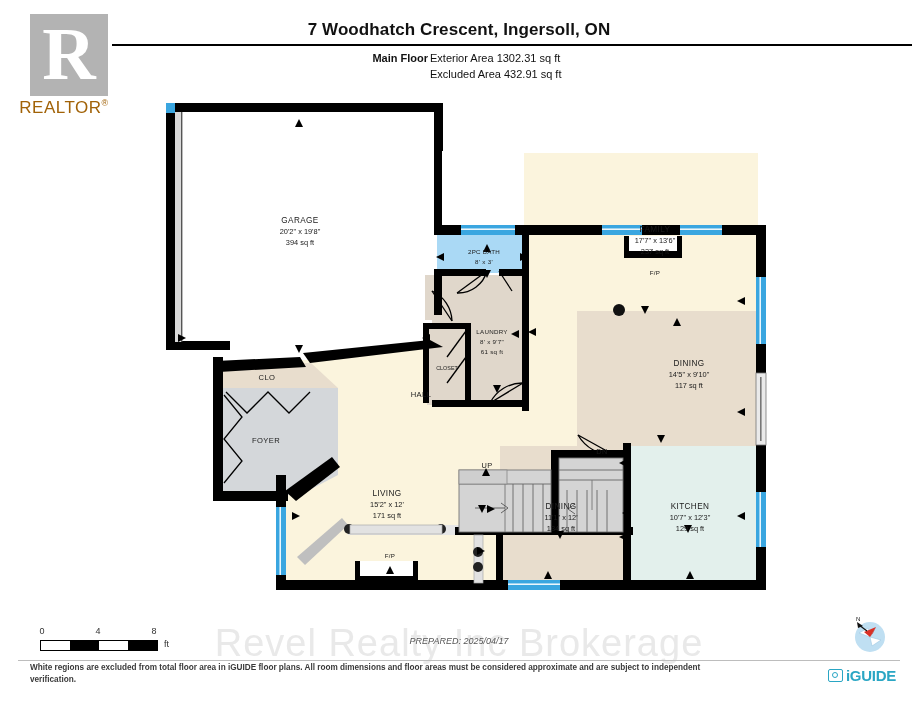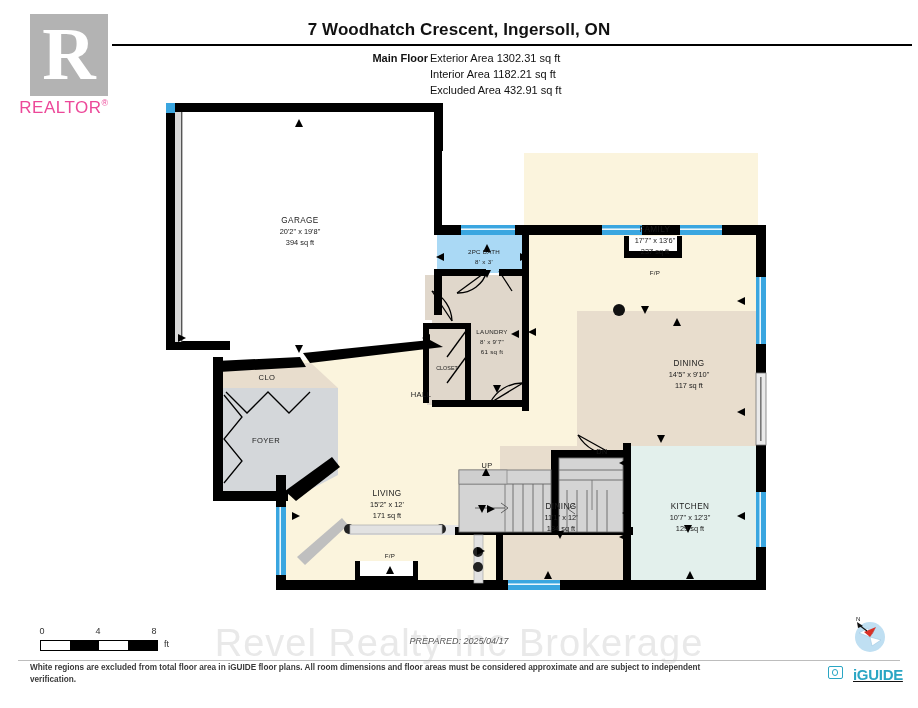--- a/index.html
+++ b/index.html
@@ -6,21 +6,21 @@
   body{width:918px;height:708px;position:relative;overflow:hidden;
        font-family:"Liberation Sans","DejaVu Sans",sans-serif;color:#111;}
 
   
   #realtor-logo{position:absolute;left:8px;top:14px;width:112px;height:110px;}
   #realtor-logo .rbox{position:absolute;left:22px;top:0;width:78px;height:82px;background:#b3b3b3;}
   #realtor-logo .rglyph{position:absolute;left:22px;top:0;width:78px;height:82px;
       color:#ffffff;font-size:74px;line-height:80px;text-align:center;font-weight:700;
       font-family:"Liberation Serif","DejaVu Serif",serif;}
   #realtor-logo .rword{position:absolute;left:0;top:84px;width:112px;text-align:center;
-      font-size:17px;letter-spacing:.5px;color:#ec4899;font-weight:400;}
+      font-size:17px;letter-spacing:.5px;color:#a16207;font-weight:400;}
   #realtor-logo .rreg{font-size:9px;vertical-align:super;}
 
   #page-title{position:absolute;left:0;top:20px;width:918px;text-align:center;
       font-size:17px;font-weight:700;letter-spacing:.1px;}
   #title-rule{position:absolute;left:112px;top:44px;width:800px;height:2px;background:#000;}
 
   #floor-meta{position:absolute;left:300px;top:50px;width:430px;}
   #floor-meta .row{display:flex;align-items:baseline;font-size:11px;line-height:16px;}
   #floor-meta .fl{width:128px;text-align:right;font-weight:700;padding-right:2px;}
   #floor-meta .ar{text-align:center;}
@@ -48,21 +48,21 @@
   #prepared{position:absolute;left:0;top:636px;width:918px;text-align:center;
       font-size:9px;color:#555;font-style:italic;}
 
   
   #compass{position:absolute;left:845px;top:612px;width:46px;height:46px;}
 
   
   #footer-rule{position:absolute;left:18px;top:660px;width:882px;height:1px;background:#bdbdbd;}
   #disclaimer{position:absolute;left:30px;top:662px;width:700px;font-size:8.2px;color:#3a3a3a;line-height:12px;font-weight:bold;}
   #iguide{position:absolute;left:828px;top:666px;width:80px;height:18px;
-      display:flex;gap:10px;text-decoration:underline;}
+      display:flex;align-items:center;gap:3px;}
   #iguide .ico{width:13px;height:11px;border:1.6px solid #2aa6c4;border-radius:2px;
       position:relative;flex:0 0 auto;}
   #iguide .ico:after{content:"";position:absolute;left:3px;top:2.2px;width:4.4px;height:4.4px;
       border:1.5px solid #2aa6c4;border-radius:50%;}
   #iguide .txt{font-size:15px;font-weight:700;color:#2aa6c4;letter-spacing:-.3px;}
 </style>
 </head>
 <body>
 
 <div id="realtor-logo">
@@ -71,24 +71,20 @@
   <div class="rword"><span>REALTOR</span><span class="rreg">®</span></div>
 </div>
 
 <div id="page-title">7 Woodhatch Crescent, Ingersoll, ON</div>
 <div id="title-rule"></div>
 
 <div id="floor-meta">
   <div class="row">
     <div class="fl">Main Floor</div>
     <div class="ar">Exterior Area 1302.31 sq ft</div>
-  </div>
-  <div class="row">
-    <div class="fl"></div>
-    <div class="ar">Interior Area 1182.21 sq ft</div>
   </div>
   <div class="row">
     <div class="fl"></div>
     <div class="ar">Excluded Area 432.91 sq ft</div>
   </div>
 </div>
 
 <div id="plan">
 <svg width="918" height="515" viewBox="0 0 918 515" xmlns="http://www.w3.org/2000/svg">
 

